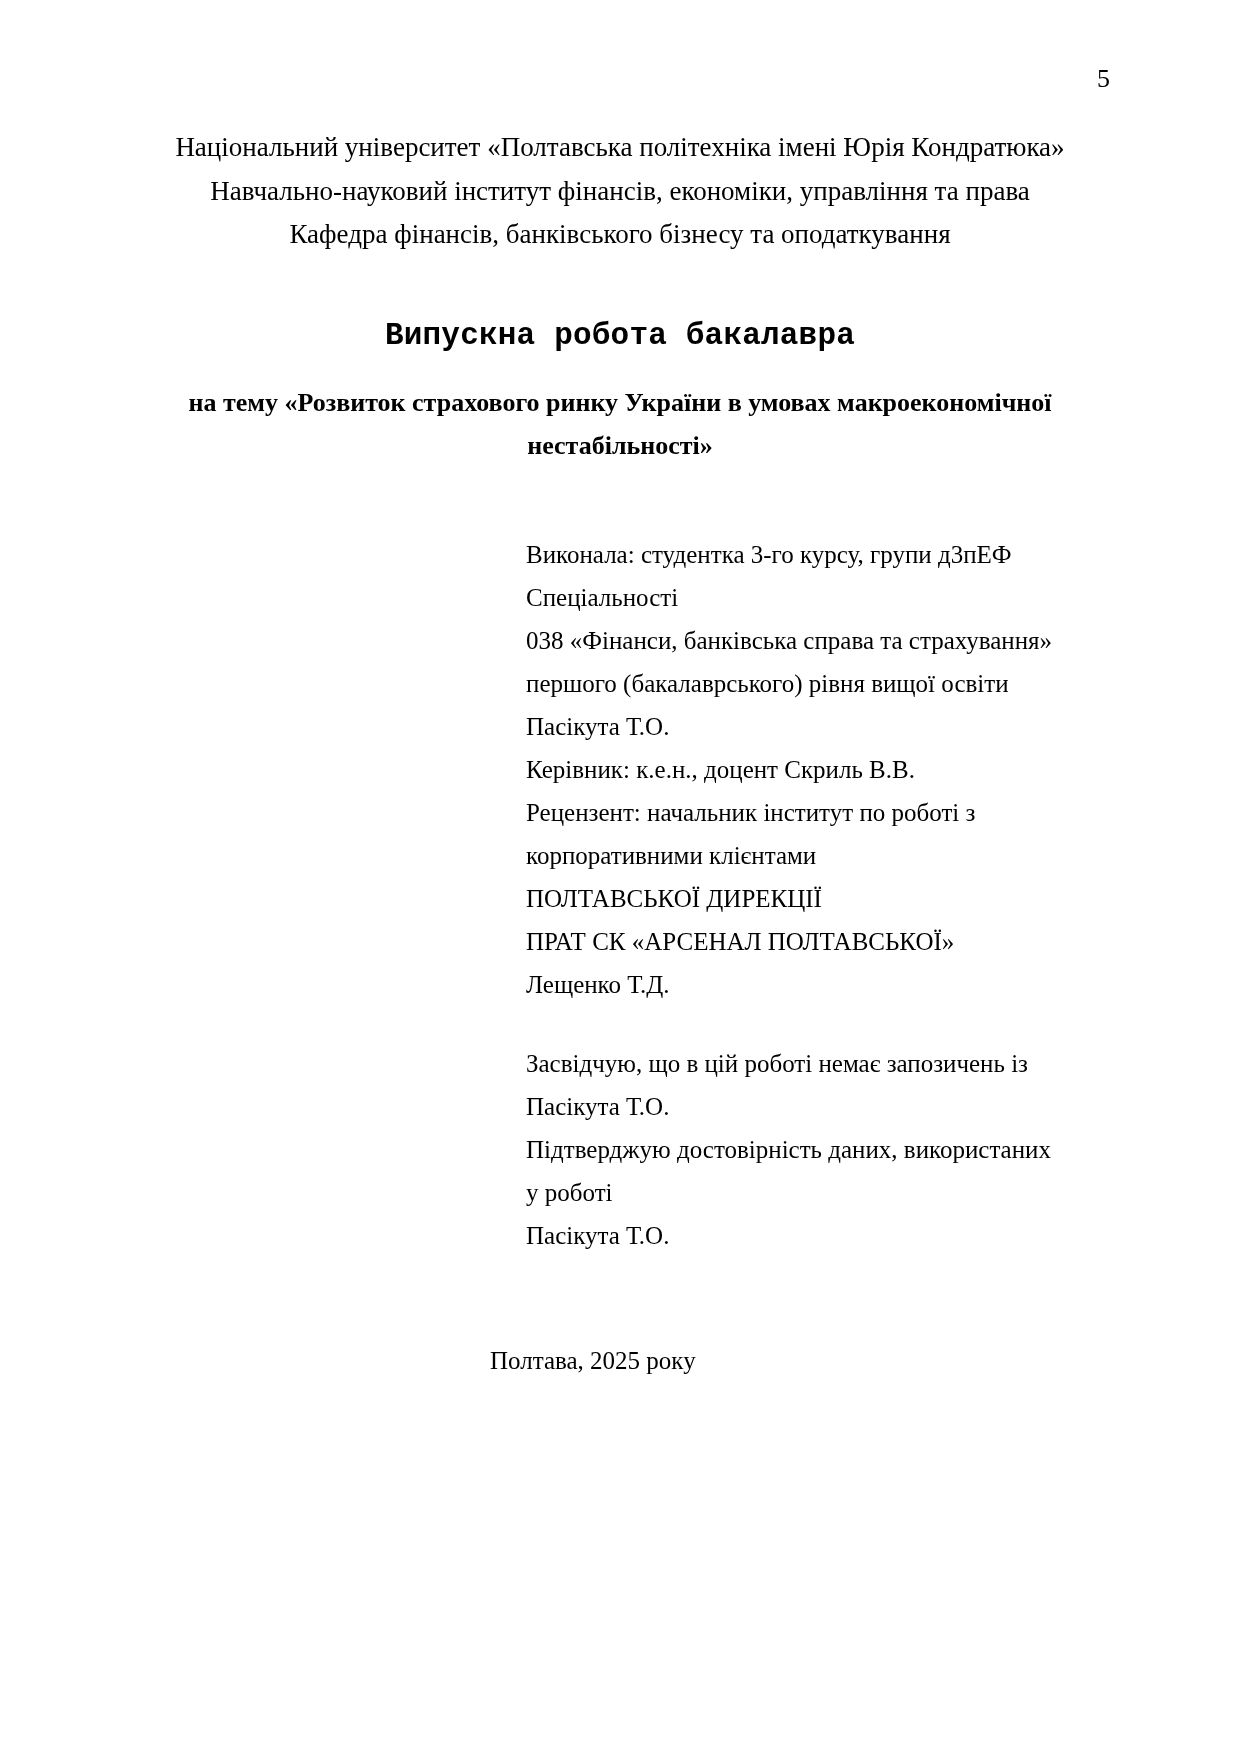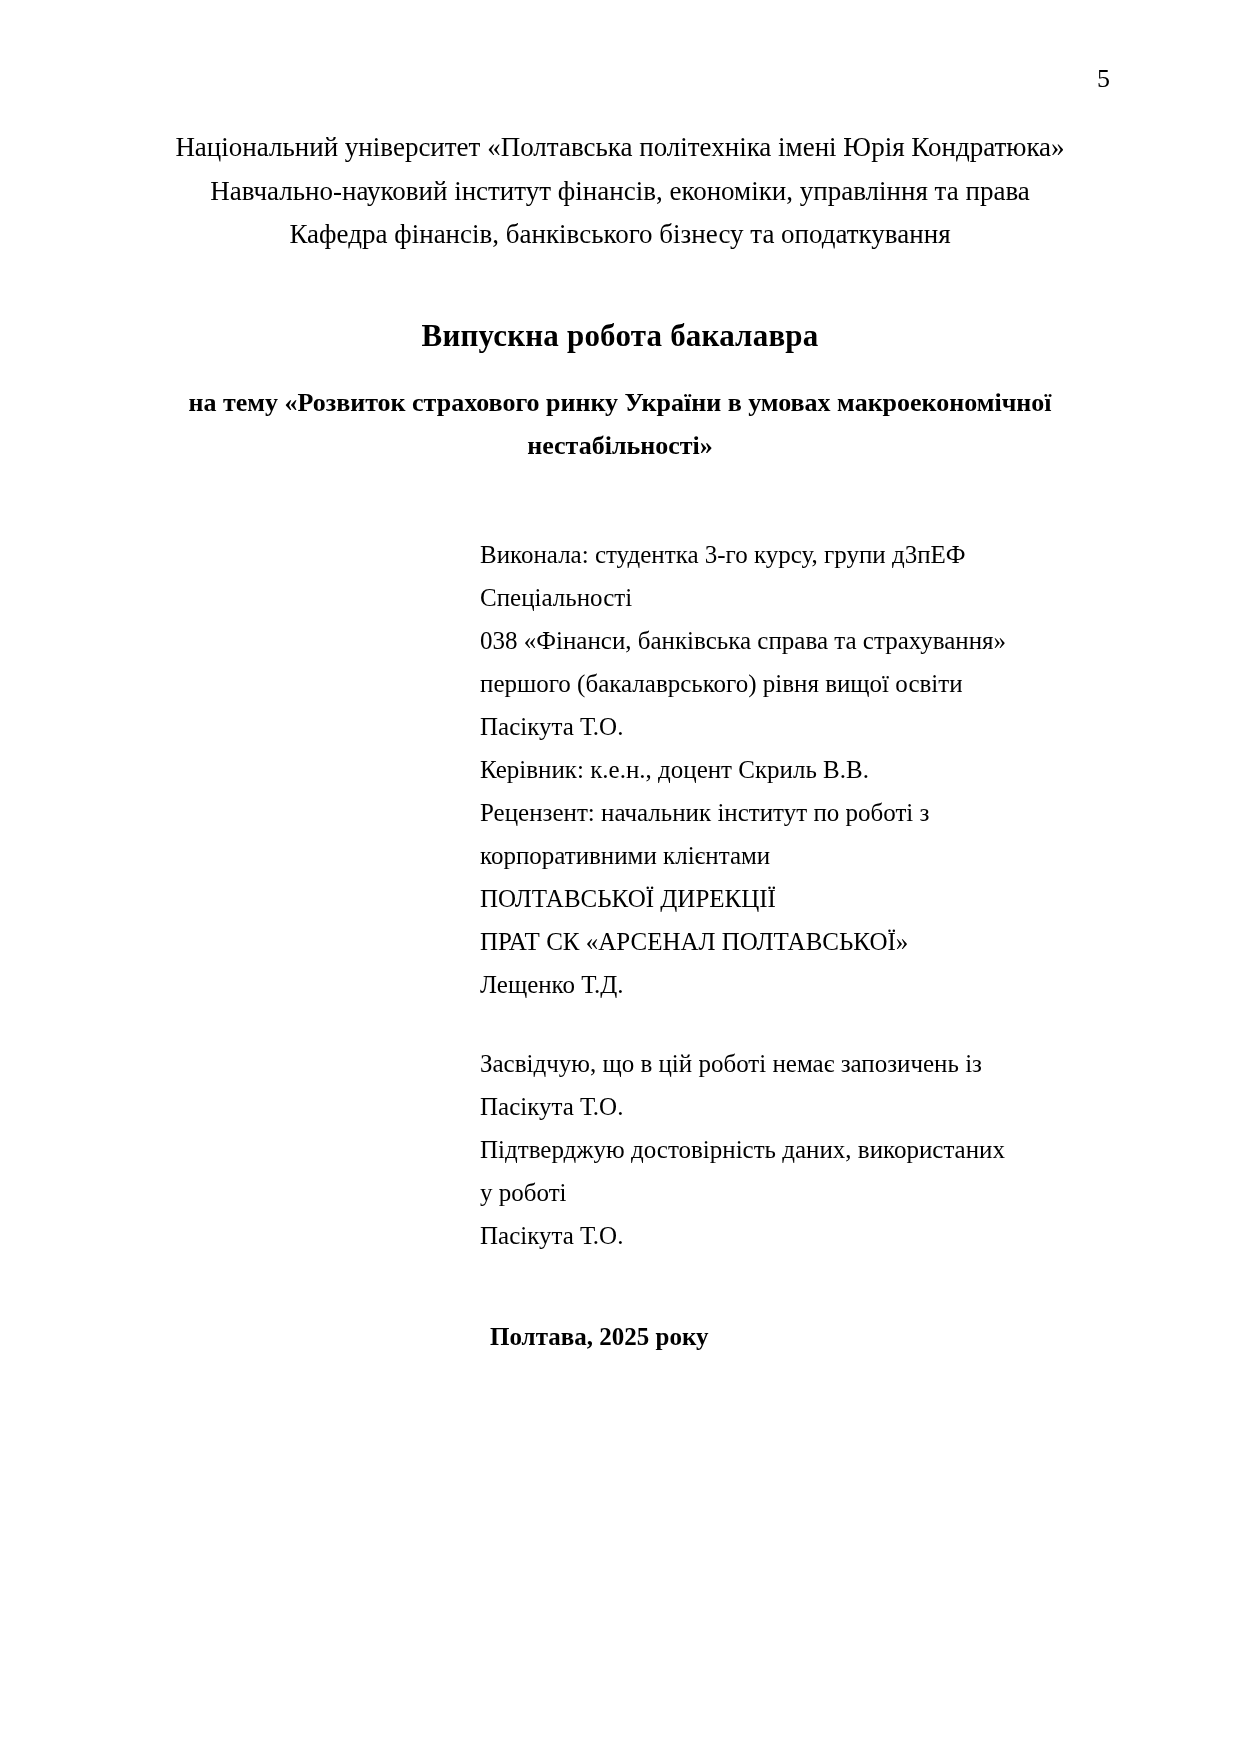--- a/index.html
+++ b/index.html
@@ -40,46 +40,47 @@
   }
   .title-block {
     margin-top: 56px;
     text-align: center;
   }
   .doc-title {
     font-size: 31px;
     font-weight: bold;
     line-height: 1.5;
     letter-spacing: 0.2px;
+    font-family: Liberation Mono, monospace;
   }
   .doc-subtitle {
     margin-top: 22px;
     font-size: 26px;
     font-weight: bold;
     line-height: 1.65;
     padding: 0 10px;
   }
   .info-block {
     margin-top: 66px;
     margin-left: 360px;
     width: 640px;
   }
   .info-line {
     font-size: 25px;
     line-height: 1.72;
     font-family: "Liberation Serif", serif;
     white-space: pre-wrap;
+    margin-left: 46px;
   }
   .info-gap {
     height: 36px;
   }
   .footer-block {
-    margin-top: 60px;
+    margin-top: 84px;
     margin-left: 370px;
-    font-weight: bold;
   }
   .footer-line {
     font-size: 25px;
     line-height: 1.6;
   }
 </style>
 </head>
 <body>
 
 <div class="page">

